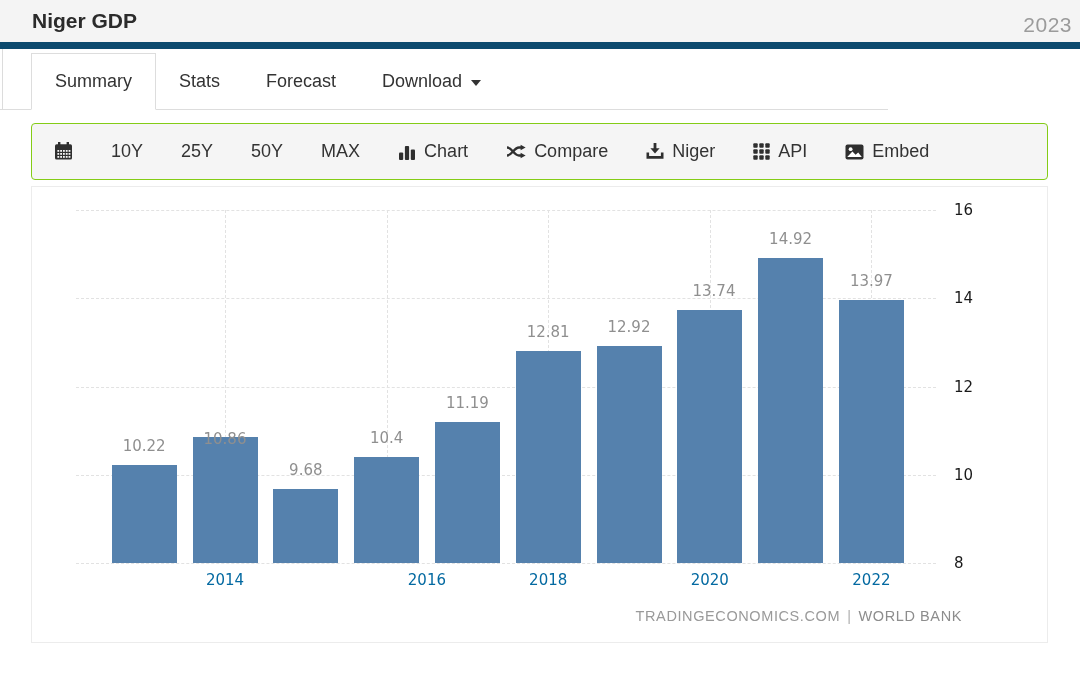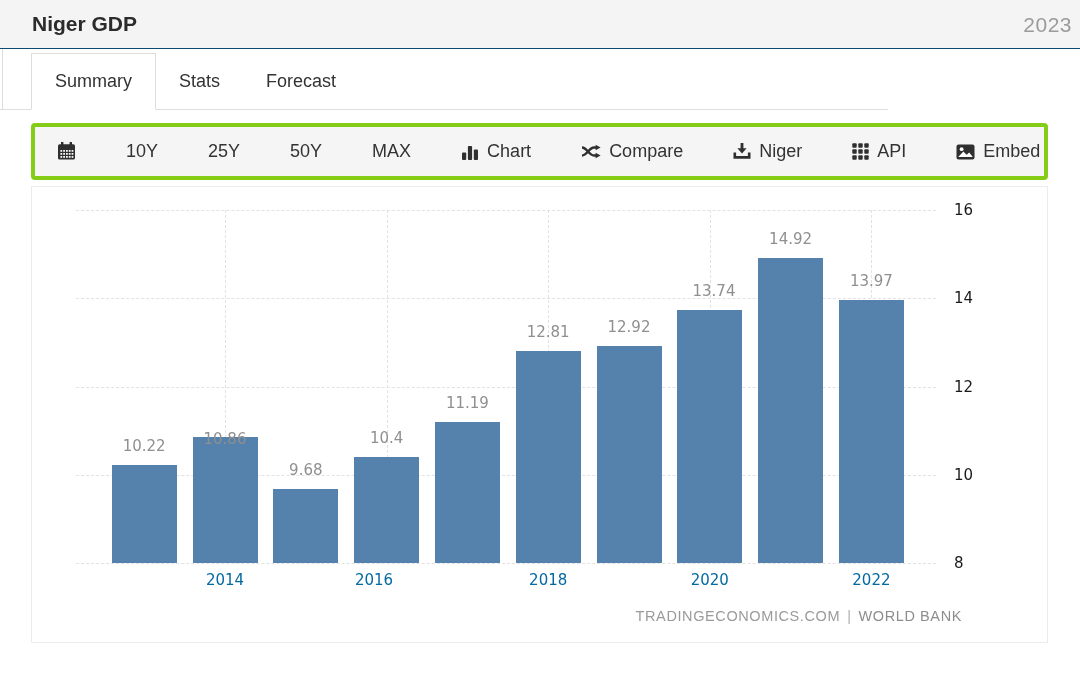--- a/index.html
+++ b/index.html
@@ -5,21 +5,21 @@
   * { margin:0; padding:0; box-sizing:border-box; }
   html,body { background:#fff; }
   .page {
     position:relative; width:1080px; height:674px; overflow:hidden;
     background:#fff; font-family:"Liberation Sans", sans-serif;
   }
 
   
   .header {
     position:absolute; top:0; left:0; width:1080px; height:49px;
-    background:#f4f4f4; border-bottom:1px solid #0c4a6e;
+    background:#f4f4f4; border-bottom:7px solid #0c4a6e;
     display:flex; align-items:center;
   }
   .title { margin-left:32px; font-size:21px; font-weight:bold; color:#2b2b2b; }
   .period { position:absolute; right:8px; top:13px; font-size:21px; color:#9b9b9b; font-weight:400; letter-spacing:0.5px; }
 
   
   .tabbar {
     position:absolute; top:49px; left:0; width:888px; height:61px;
     background:#fff; display:flex; padding-left:31px;
   }
@@ -32,22 +32,22 @@
   }
   .tab.active { background:#fff; border:1px solid #ddd; border-bottom:1px solid #fff; }
   .caret {
     display:inline-block; width:0; height:0; margin-left:9px; margin-top:2px;
     border-left:5px solid transparent; border-right:5px solid transparent; border-top:6px solid #333;
   }
 
   
   .toolbar {
     position:absolute; top:123px; left:31px; width:1017px; height:57px;
-    background:#f5f5f5; border:4px solid #84cc16; border-radius:4px;
-    display:flex; align-items:center; padding:0 22px; gap:50px;
+    background:#f5f5f5; border:1px solid #84cc16; border-radius:4px;
+    display:flex; align-items:center; padding:0 22px; gap:38px;
   }
   .titem { display:flex; align-items:center; gap:8px; font-size:18px; color:#333; cursor:pointer; white-space:nowrap; }
   .titem svg { display:block; }
 
   
   .chart-card {
     position:absolute; top:186px; left:31px; width:1017px; height:457px;
     border:1px solid #ececec; background:#fff;
   }
   #chart-plot { position:absolute; left:0; top:0; right:0; bottom:0; }
@@ -82,20 +82,24 @@
     <div class="title">Niger GDP</div>
     <div class="period">2023</div>
   </div>
 
   <div class="tabbar">
     <div class="tab-underline"></div>
     <div class="edge-tick"></div>
     <div class="tab active">Summary</div>
     <div class="tab">Stats</div>
     <div class="tab">Forecast</div>
+    <div class="tab">
+      <span>Download</span>
+      <span class="caret"></span>
+    </div>
   </div>
 
   <div class="toolbar">
     <div class="titem">
       <span>
         <svg width="19" height="19" viewBox="0 0 19 19">
           <rect x="4" y="0" width="2.4" height="4" fill="#2f2f2f"></rect>
           <rect x="12.6" y="0" width="2.4" height="4" fill="#2f2f2f"></rect>
           <rect x="1" y="2.2" width="17" height="15.3" rx="1.6" fill="#2f2f2f"></rect>
           <g fill="#f5f5f5">
@@ -193,21 +197,21 @@
         <div class="ytick" style="left: 922px; top: 277.75px;">10</div>
         <div class="hgrid" style="left: 44px; width: 860px; top: 199.5px;"></div>
         <div class="ytick" style="left: 922px; top: 189.5px; text-align: center;">12</div>
         <div class="hgrid" style="left: 44px; width: 860px; top: 111.25px;"></div>
         <div class="ytick" style="left: 922px; top: 101.25px;">14</div>
         <div class="hgrid" style="left: 44px; width: 860px; top: 23px;"></div>
         <div class="ytick" style="left: 922px; top: 13px;">16</div>
         <div class="vgrid" style="left: 193px; top: 23px; height: 353px;"></div>
         <div class="xtick" style="left: 148px; top: 384px;">2014</div>
         <div class="vgrid" style="left: 354.6px; top: 23px; height: 353px;"></div>
-        <div class="xtick" style="left: 297px; top: 384px;">2016</div>
+        <div class="xtick" style="left: 324px; top: 384px; text-align: right;">2016</div>
         <div class="vgrid" style="left: 516.2px; top: 23px; height: 353px;"></div>
         <div class="xtick" style="left: 471.2px; top: 384px;">2018</div>
         <div class="vgrid" style="left: 677.8px; top: 23px; height: 353px;"></div>
         <div class="xtick" style="left: 632.8px; top: 384px;">2020</div>
         <div class="vgrid" style="left: 839.4px; top: 23px; height: 353px;"></div>
         <div class="xtick" style="left: 794.4px; top: 384px;">2022</div>
         <div class="bar" style="left: 79.7px; width: 65px; top: 278.042px; height: 97.9575px; background: rgb(85, 129, 173);"></div>
         <div class="val-label" style="left: 67.2px; top: 250.042px;">10.22</div>
         <div class="bar" style="left: 160.5px; width: 65px; top: 249.803px; height: 126.197px; background: rgb(85, 129, 173);"></div>
         <div class="val-label" style="left: 148px; top: 221.803px; margin-top: 21px;">10.86</div>

